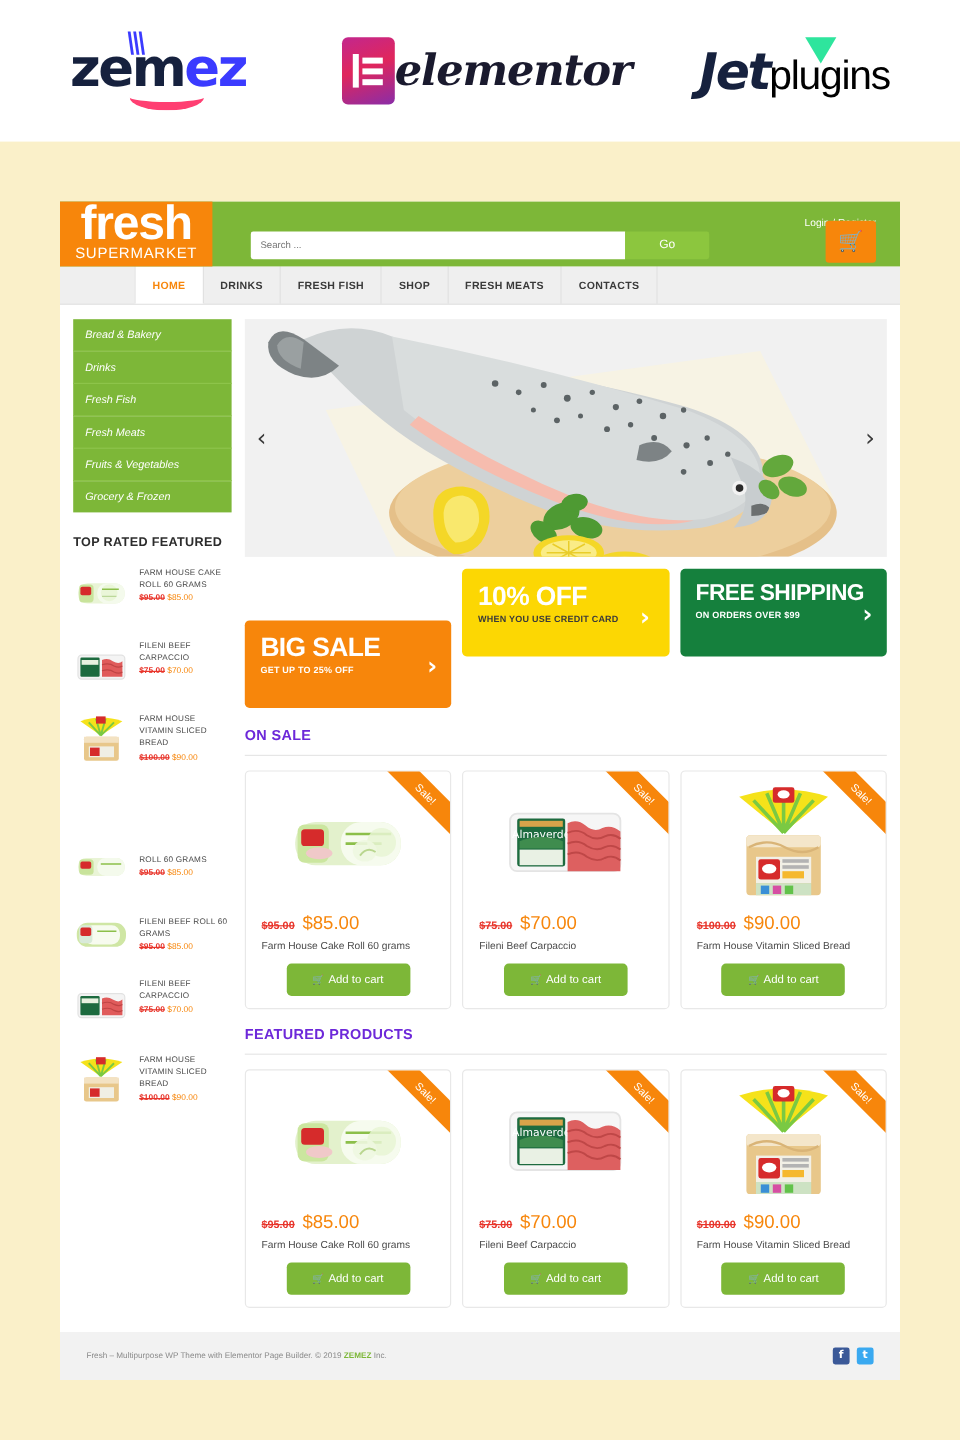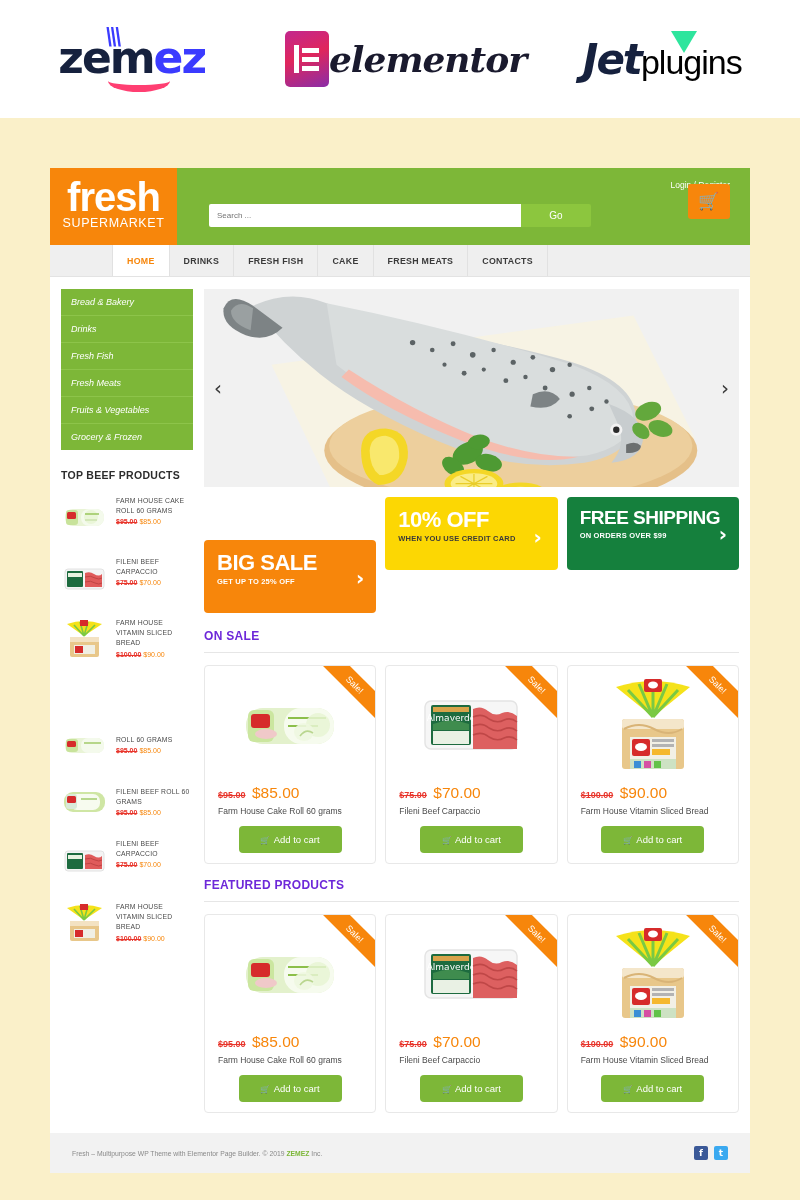--- a/index.html
+++ b/index.html
@@ -93,21 +93,21 @@
   
   .site {
     position: absolute;
     top: 168px; left: 50px;
     width: 700px;
     background: #ffffff;
   }
 
   
   .site-header {
-    height: 77px;
+    height: 54px;
     background: #7db738;
     display: flex;
     align-items: stretch;
     position: relative;
   }
   .brand {
     width: 127px;
     background: #f7860b;
     display: flex;
     flex-direction: column;
@@ -414,39 +414,39 @@
       <div class="cart-btn">
         <span class="cart-glyph">🛒</span>
       </div>
     </div>
   </div>
 
   <div class="nav">
     <div class="nav-item active">HOME</div>
     <div class="nav-item">DRINKS</div>
     <div class="nav-item">FRESH FISH</div>
-    <div class="nav-item">CAKE</div>
+    <div class="nav-item">SHOP</div>
     <div class="nav-item">FRESH MEATS</div>
     <div class="nav-item">CONTACTS</div>
   </div>
 
   <div class="site-body">
 
     <div class="sidebar">
 
       <div class="cat-list">
         <div class="cat-item">Bread &amp; Bakery</div>
         <div class="cat-item">Drinks</div>
         <div class="cat-item">Fresh Fish</div>
         <div class="cat-item">Fresh Meats</div>
         <div class="cat-item">Fruits &amp; Vegetables</div>
         <div class="cat-item">Grocery &amp; Frozen</div>
       </div>
 
-      <div class="side-title">TOP BEEF PRODUCTS</div>
+      <div class="side-title">TOP RATED FEATURED</div>
 
       <div class="side-prod" style="margin-bottom:14px;">
         <div class="side-thumb">
           <svg class="img-full" viewBox="0 0 47 47">
             <rect width="47" height="47" fill="#fff"></rect>
             <rect x="4" y="15" width="39" height="17" rx="8" fill="#e9f4d6"></rect>
             <rect x="20" y="15" width="23" height="17" rx="8" fill="#f4faec"></rect>
             <rect x="5" y="16" width="12" height="15" rx="3" fill="#c8e39b"></rect>
             <rect x="6" y="18" width="9" height="7" rx="1.5" fill="#d62b2b"></rect>
             <ellipse cx="30" cy="23" rx="7" ry="7" fill="#eaf6d8"></ellipse>

